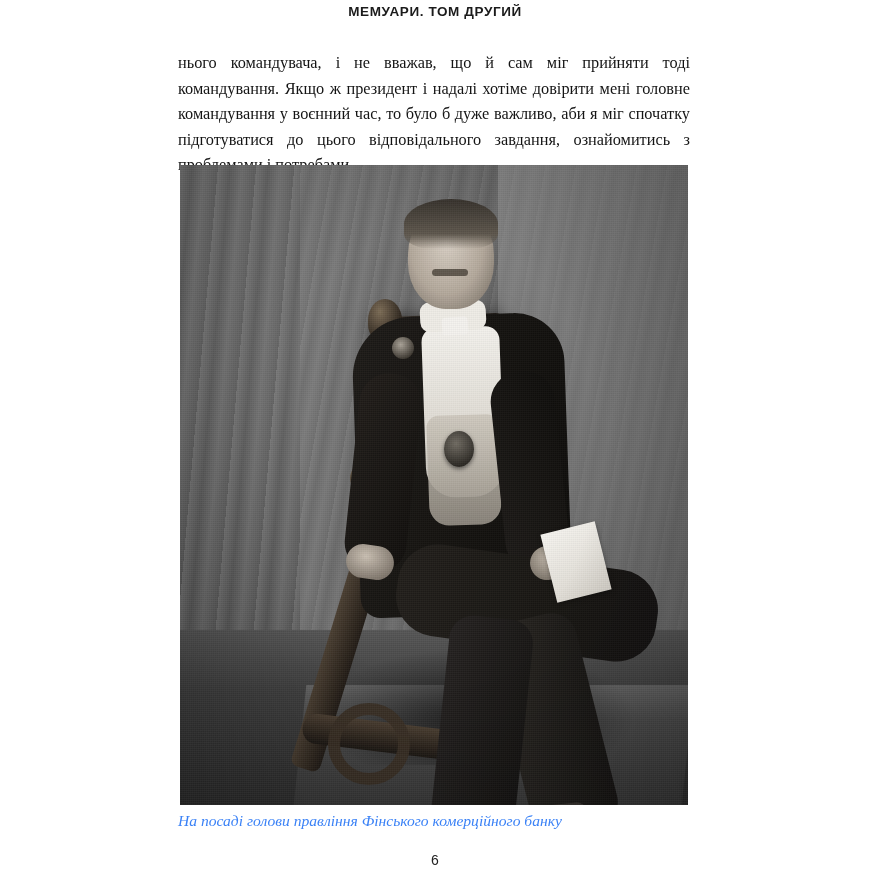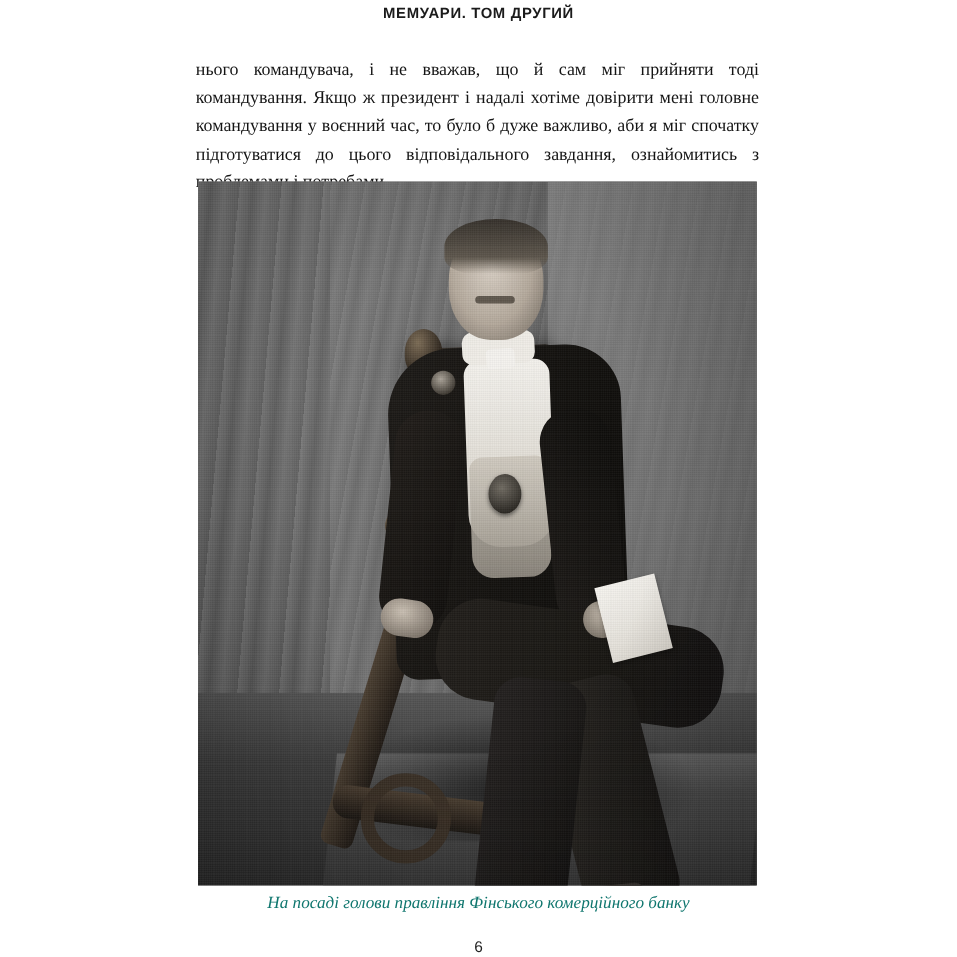--- a/index.html
+++ b/index.html
@@ -302,24 +302,23 @@
     background-image:
       repeating-linear-gradient(0deg, rgba(255,255,255,0.025) 0 1px, rgba(0,0,0,0.025) 1px 2px),
       repeating-linear-gradient(90deg, rgba(255,255,255,0.02) 0 1px, rgba(0,0,0,0.02) 1px 2px);
     pointer-events: none;
   }
   .figure-caption {
     position: absolute;
     top: 812px;
     left: 178px;
     width: 514px;
-    text-align: center;
     font-style: italic;
     font-size: 15.6px;
-    color: #0f766e;
+    color: #3b82f6;
   }
   .page-number {
     position: absolute;
     top: 852px;
     left: 0;
     width: 870px;
     text-align: center;
     font-family: "Liberation Sans", sans-serif;
     font-size: 14px;
     color: #222222;

